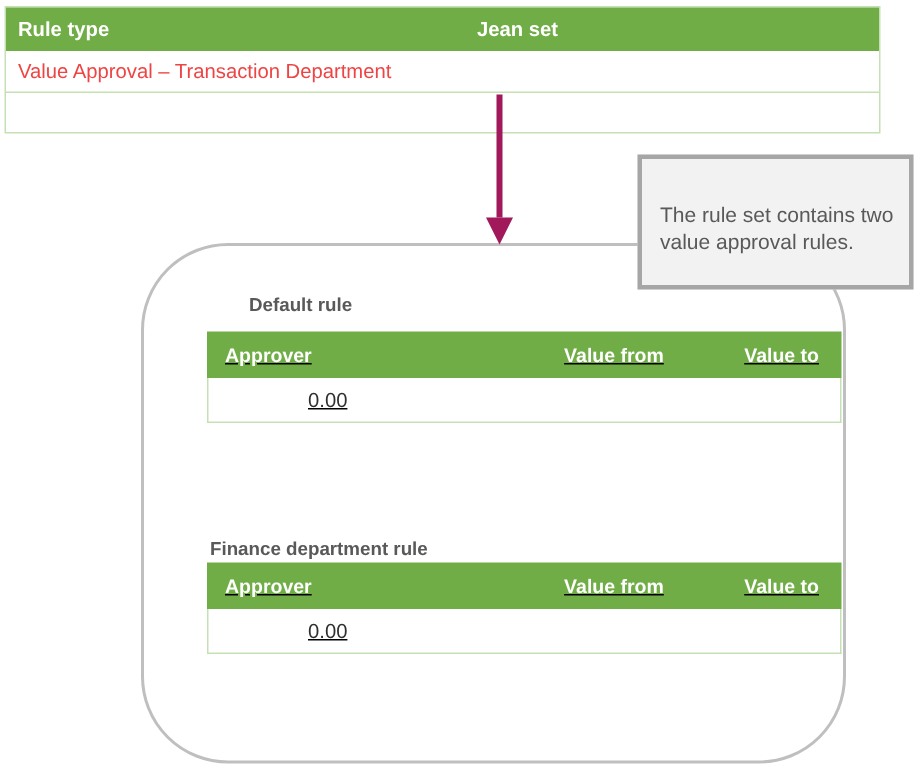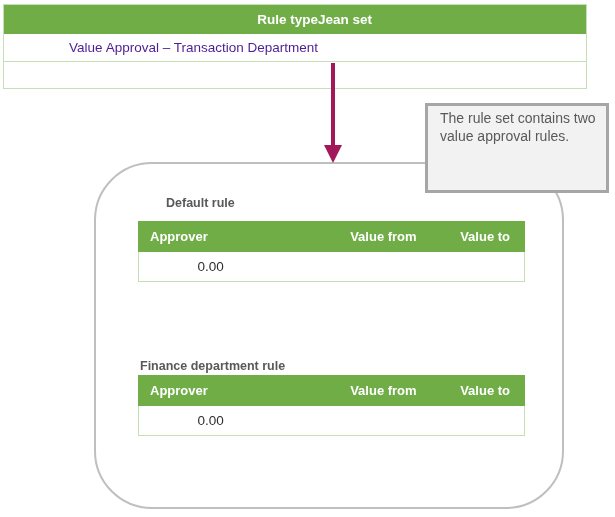--- a/index.html
+++ b/index.html
@@ -27,25 +27,25 @@
     background: var(--green);
     color: #ffffff;
     font-weight: bold;
     font-size: 13.5px;
   }
   .top-table .row {
     display: flex;
     align-items: center;
     height: 28px;
     border-bottom: 1px solid var(--light-green);
-    color: #4c1d95;
+    color: #ef4444;
     font-size: 13.5px;
   }
   .top-table .row.empty { height: 26px; border-bottom: none; }
-  .tt-c1 { flex: 0 0 314px; padding-left: 8px; text-align: right; }
+  .tt-c1 { flex: 0 0 314px; padding-left: 8px; }
   .tt-c2 { flex: 1; }
 
   
   .arrow-line {
     position: absolute;
     left: 331px; top: 63px;
     width: 4px; height: 82px;
     background: var(--arrow);
     z-index: 2;
   }
@@ -70,21 +70,21 @@
     z-index: 1;
   }
 
   
   .callout {
     position: absolute;
     left: 425px; top: 103px;
     width: 184px; height: 90px;
     background: var(--callout-bg);
     border: 3px solid var(--callout-border);
-    padding: 3px 8px 8px 12px;
+    padding: 28px 8px 8px 12px;
     color: var(--label-gray);
     font-size: 14px;
     line-height: 1.32;
     z-index: 3;
   }
 
   
   .rule-title {
     position: absolute;
     left: 140px;
@@ -92,22 +92,23 @@
     font-weight: bold;
     font-size: 12.5px;
     z-index: 2;
   }
   .rule-title.t1 { top: 196px; padding-left: 26px; }
   .rule-title.t2 { top: 359px; text-align: right; }
 
   .inner-table {
     position: absolute;
     left: 138px;
-    width: 387px;
+    width: 423px;
     z-index: 2;
+    text-decoration: underline;
   }
   .inner-table.t1 { top: 221px; }
   .inner-table.t2 { top: 375px; }
 
   .inner-table .hdr {
     display: flex;
     align-items: center;
     height: 31px;
     background: var(--green);
     color: #ffffff;

